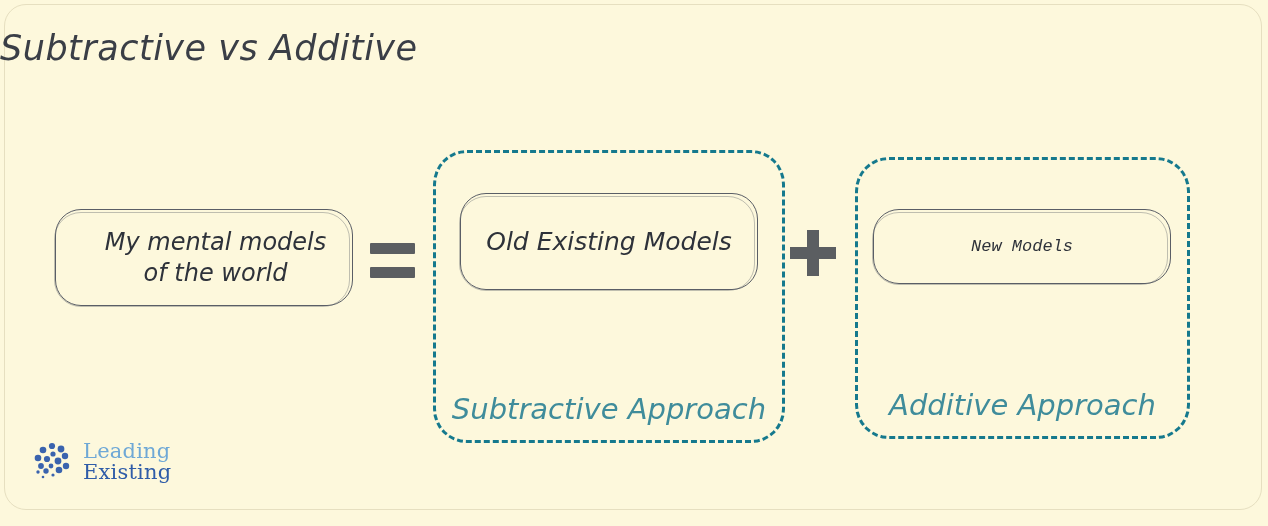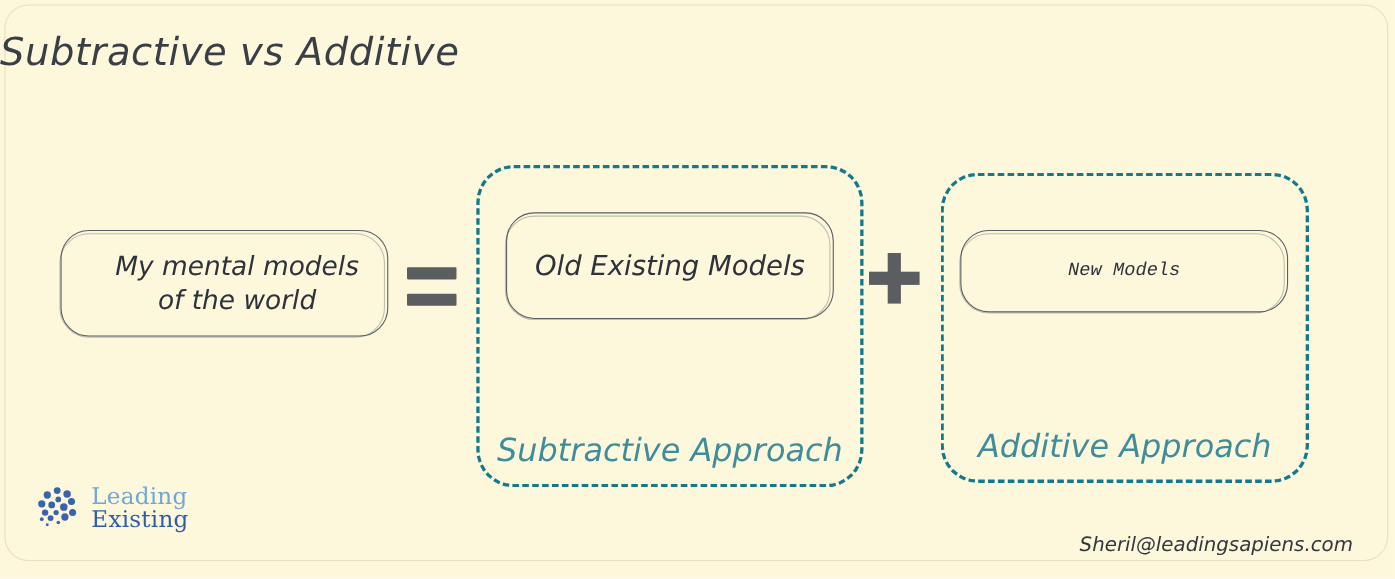--- a/index.html
+++ b/index.html
@@ -272,15 +272,14 @@
         <circle cx="21" cy="34" r="1.6"></circle>
         <circle cx="11" cy="36" r="1.3"></circle>
       </g>
     </svg>
     <div class="logo-text">
       <span class="logo-leading">Leading</span>
       <span class="logo-sapiens">Existing</span>
     </div>
   </div>
 
-  <div class="email">Sheril@leadingsapiens.com</div>
 
 </div>
 
 </body></html>

